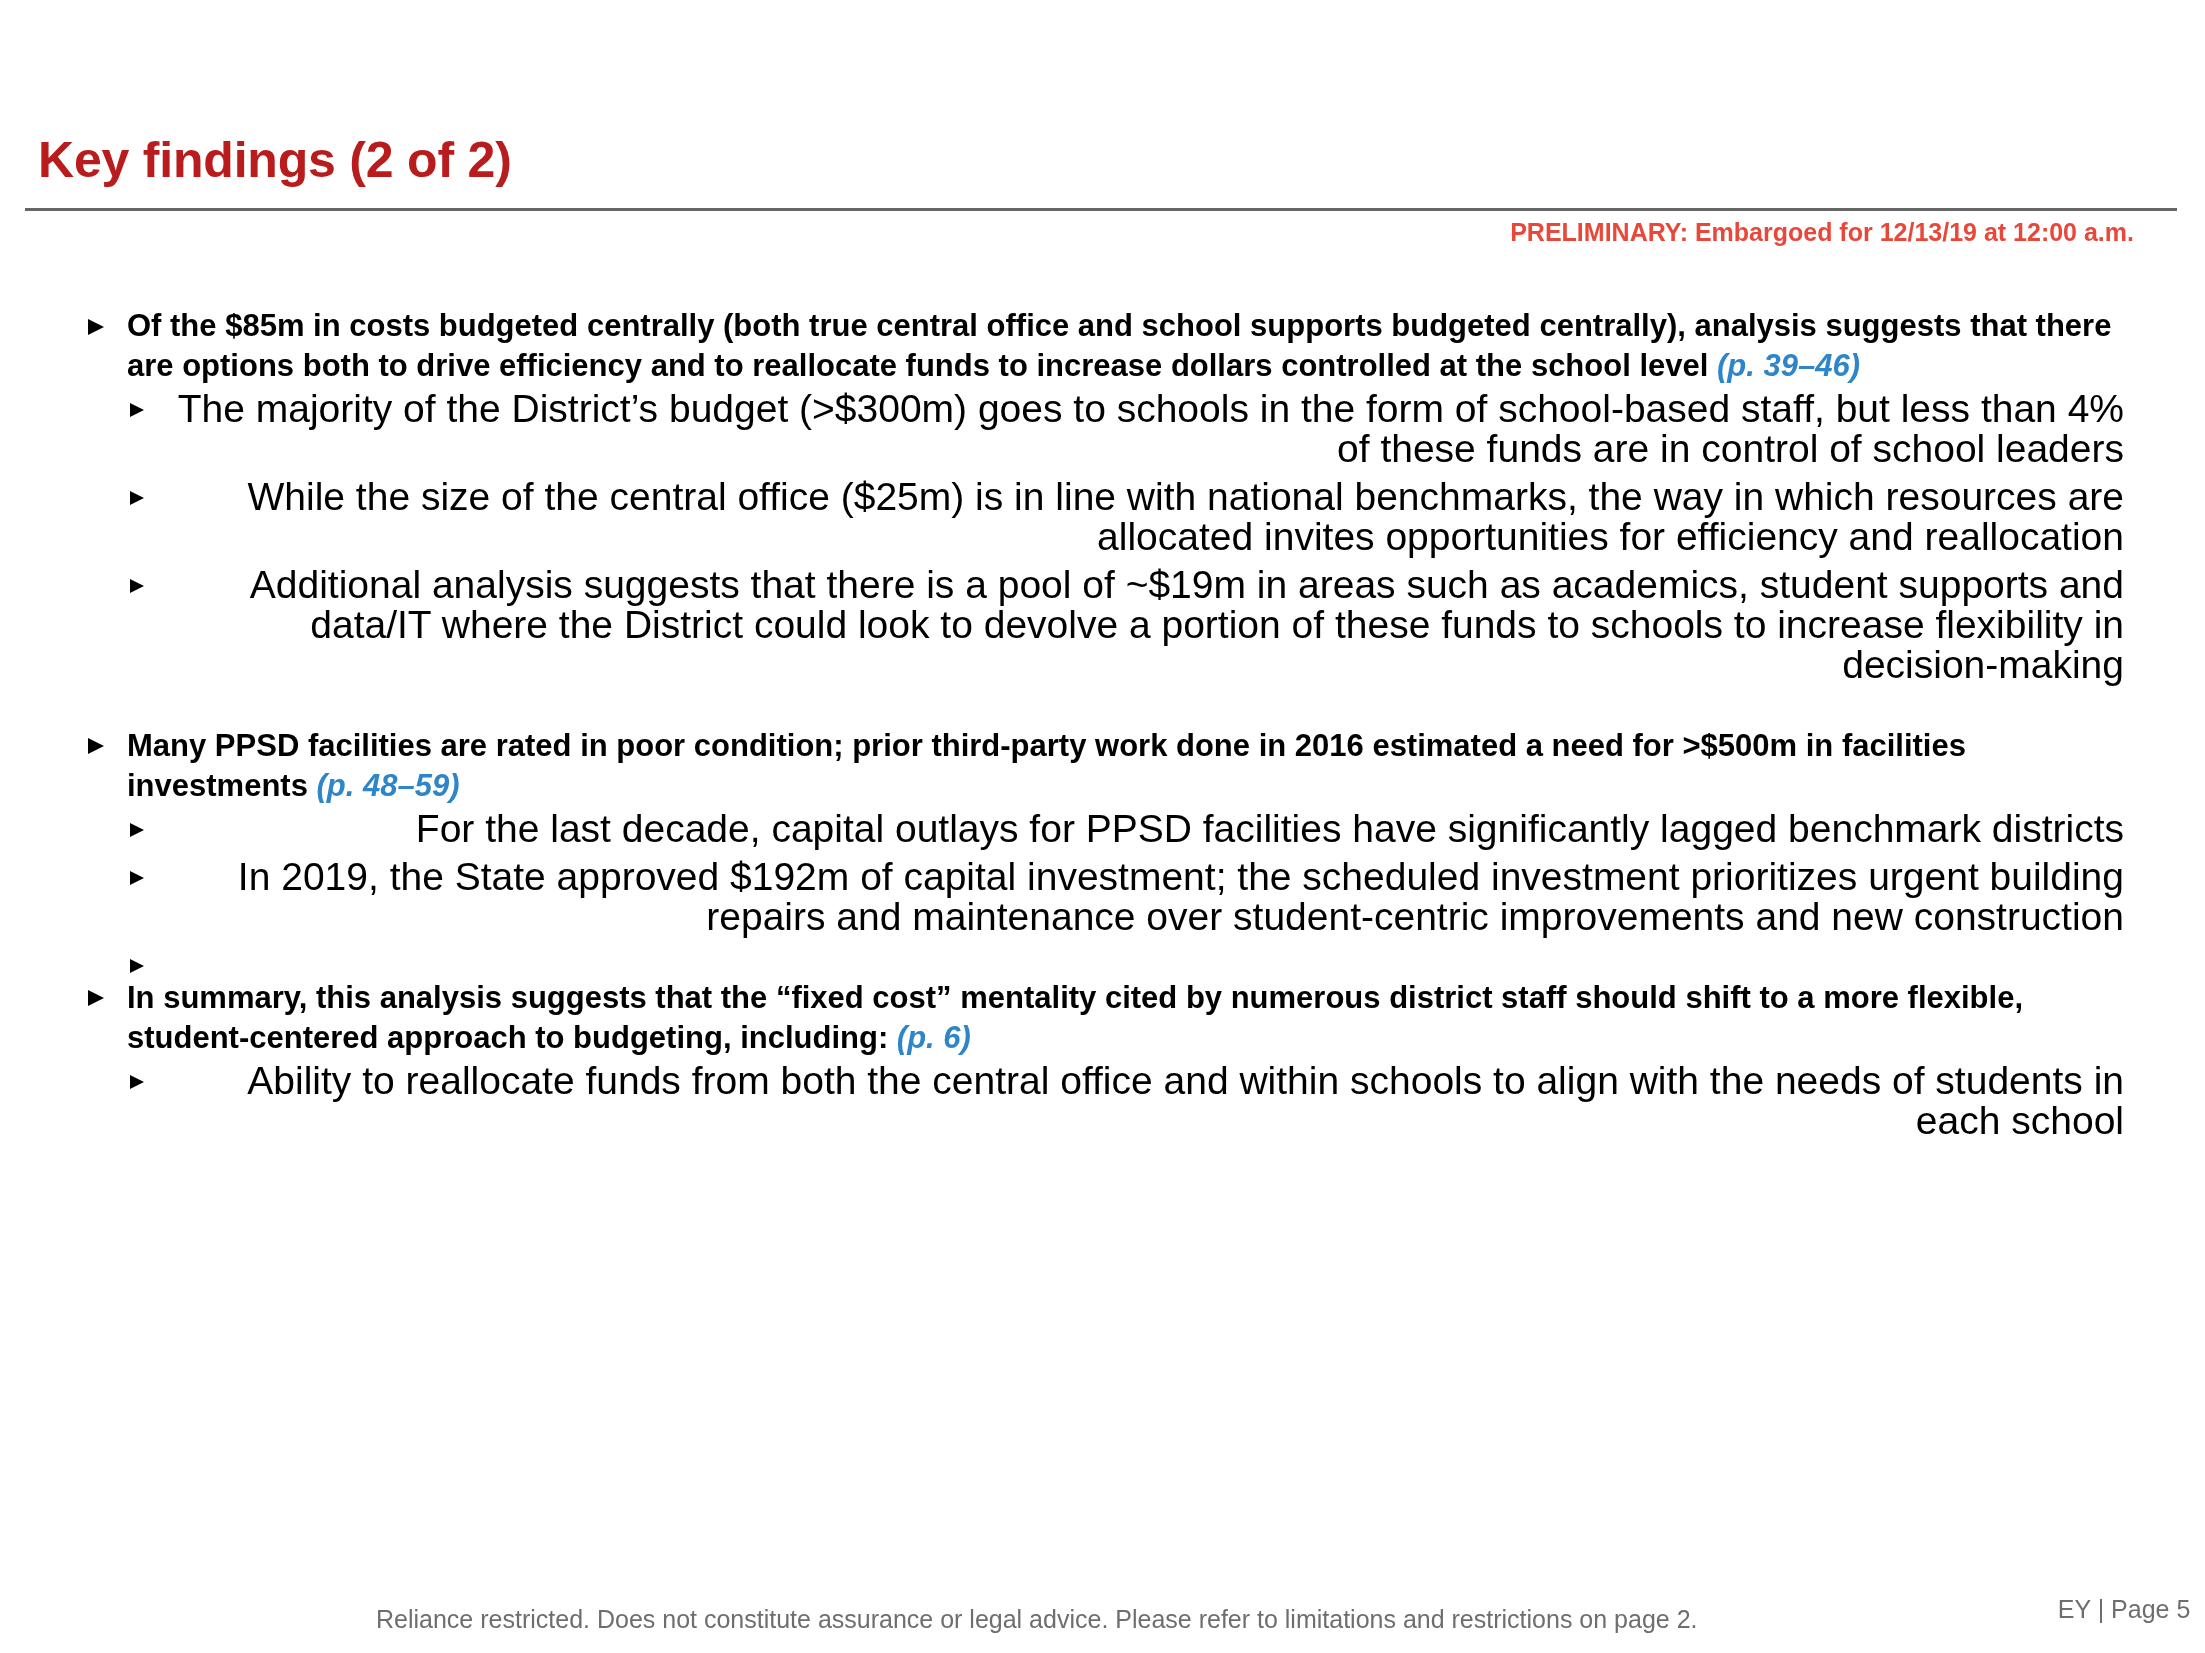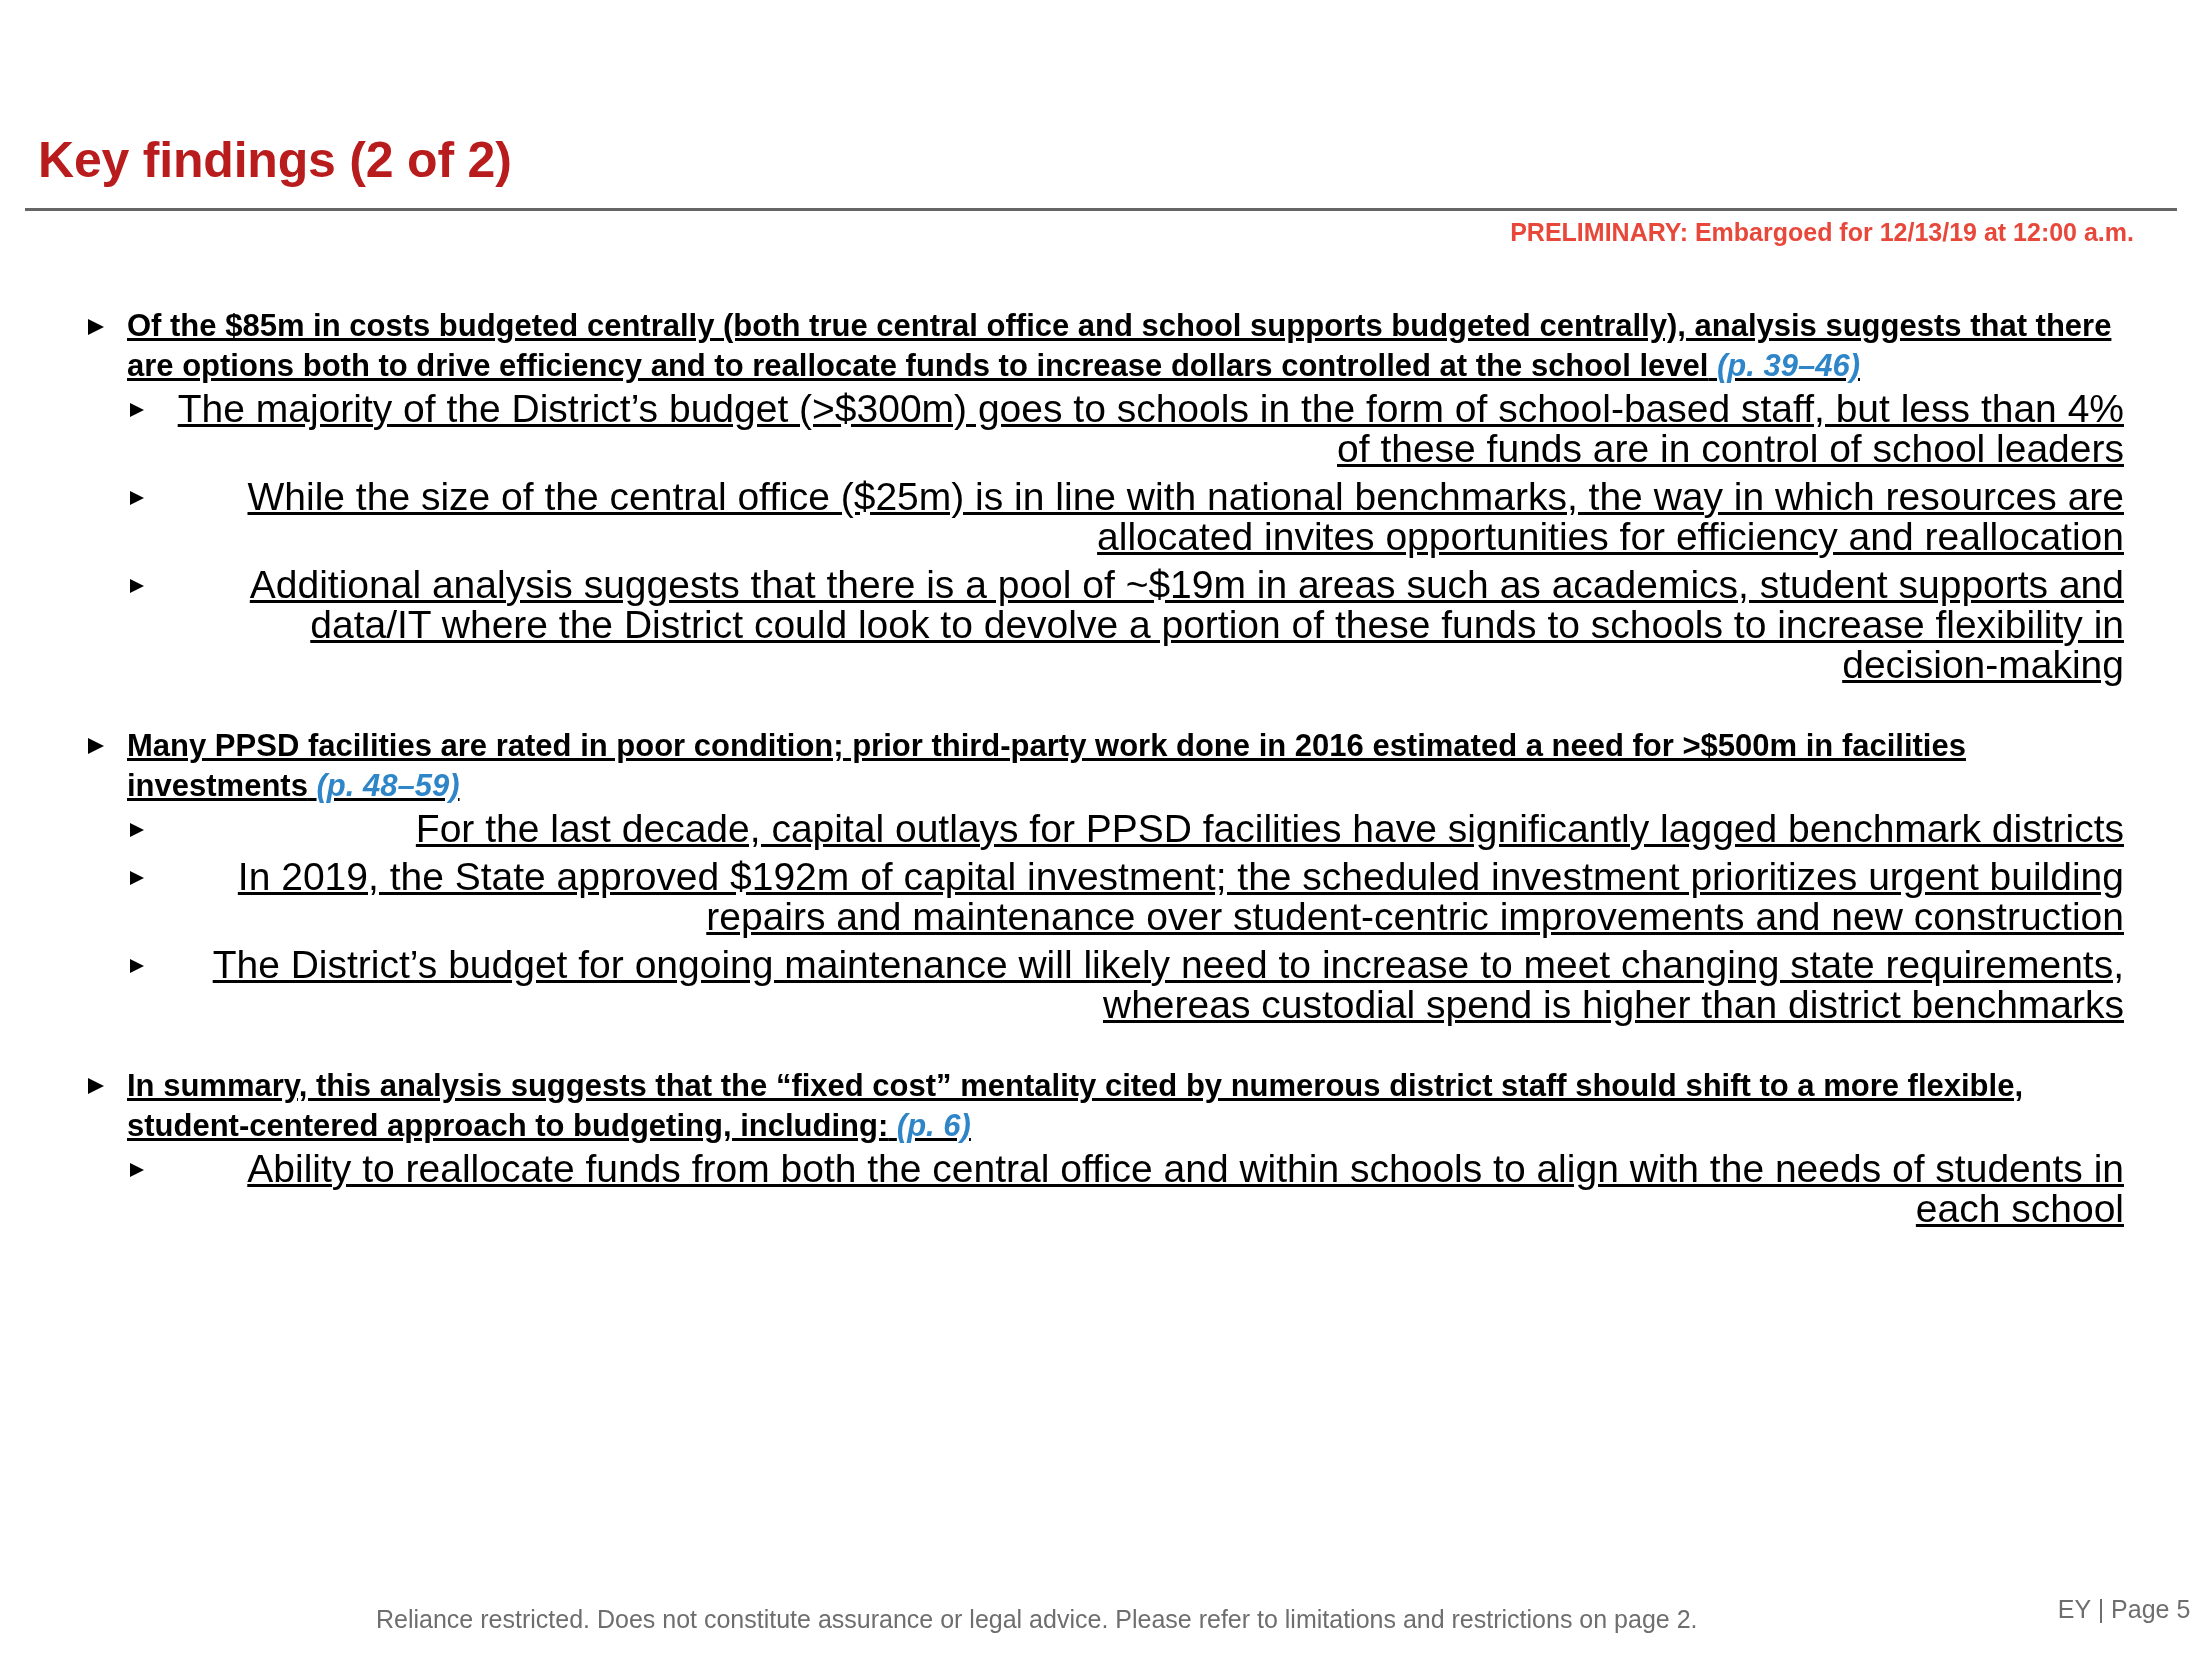--- a/index.html
+++ b/index.html
@@ -4,21 +4,21 @@
 <style>
   html, body { margin: 0; padding: 0; background: #ffffff; }
   body { width: 2205px; height: 1654px; position: relative; overflow: hidden;
          font-family: "Liberation Sans", sans-serif; color: #000; }
   .title { position: absolute; left: 38px; top: 131px; font-size: 50px; font-weight: bold;
            color: #b91c1c; margin: 0; line-height: 59px; letter-spacing: -0.2px; }
   .rule { position: absolute; left: 25px; top: 208px; width: 2152px; height: 2.9px; background: #666666; }
   .embargo { position: absolute; right: 71px; top: 218px; font-size: 25px; font-weight: bold;
              color: #E8483A; line-height: 29px; }
   .content { position: absolute; left: 0; top: 306px; width: 2205px; }
-  .section { position: relative; margin-bottom: 41px; text-decoration: underline; }
+  .section { position: relative; margin-bottom: 41px; }
   .section .lead { position: relative; padding-left: 127px; padding-right: 81px;
                    font-size: 31px; font-weight: bold; line-height: 40px; }
   .bullet-l1 { position: absolute; left: 88px; top: 12.5px; width: 0; height: 0;
                border-top: 8px solid transparent; border-bottom: 8px solid transparent;
                border-left: 16px solid #000; }
   .cite { color: #2E86C8; font-style: italic; font-weight: bold; }
   .subs { margin: 2.9px 0 0 0; padding: 0; list-style: none; }
   .sub { position: relative; padding-left: 168px; padding-right: 81px;
          font-size: 39px; line-height: 40px; margin-bottom: 8px; text-align: right; }
   .bullet-l2 { position: absolute; left: 130px; top: 14px; width: 0; height: 0;
@@ -51,21 +51,21 @@
 
   <div class="section">
     <div class="lead">
       <span class="bullet-l1"></span>
       <span>Many PPSD facilities are rated in poor condition; prior third-party work done in 2016 estimated a need for &gt;$500m in facilities investments</span>
       <span class="cite">(p. 48–59)</span>
     </div>
     <ul class="subs">
       <li class="sub"><span class="bullet-l2"></span><span>For the last decade, capital outlays for PPSD facilities have significantly lagged benchmark districts</span></li>
       <li class="sub"><span class="bullet-l2"></span><span>In 2019, the State approved $192m of capital investment; the scheduled investment prioritizes urgent building repairs and maintenance over student-centric improvements and new construction</span></li>
-      <li class="sub"><span class="bullet-l2"></span><span>The District’s budget for ongoing maintenance will likely need to increase to meet changing state requirements, whereas custodial spend is higher than district benchmarks</span></li>
+      <li class="sub"><span class="bullet-l2"></span></li>
     </ul>
   </div>
 
   <div class="section">
     <div class="lead">
       <span class="bullet-l1"></span>
       <span>In summary, this analysis suggests that the “fixed cost” mentality cited by numerous district staff should shift to a more flexible, student-centered approach to budgeting, including:</span>
       <span class="cite">(p. 6)</span>
     </div>
     <ul class="subs">

